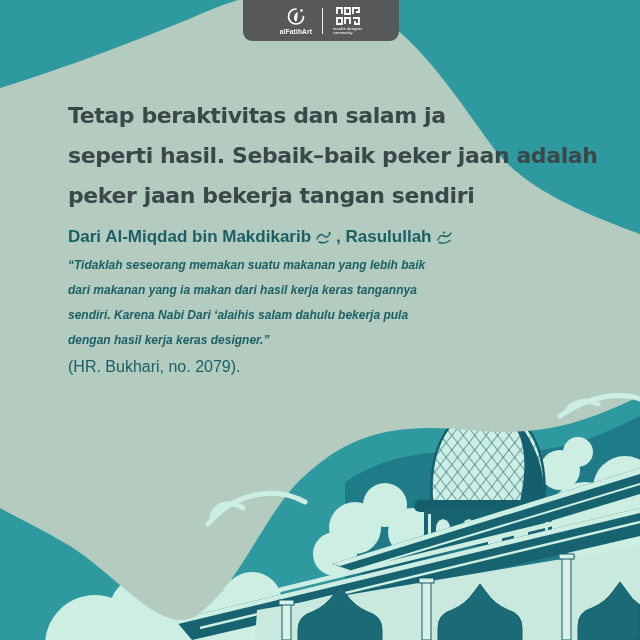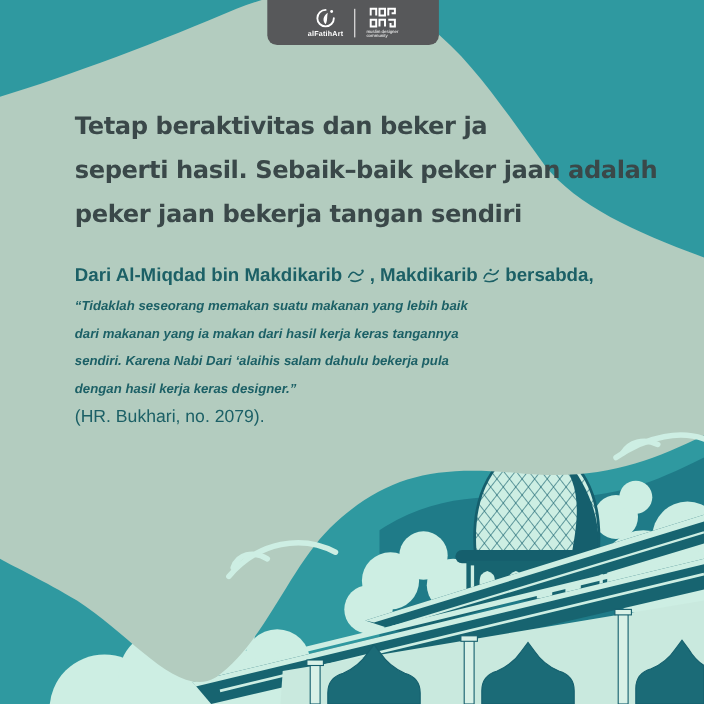--- a/index.html
+++ b/index.html
@@ -22,21 +22,21 @@
   
   .headline{
     position:absolute;left:68px;top:96px;width:560px;z-index:4;
     color:#3a4849;font-weight:bold;font-size:22px;letter-spacing:-0.4px;
     line-height:40px;font-family:"DejaVu Sans",sans-serif;
   }
   .body-block{
     position:absolute;left:68px;top:224px;width:540px;z-index:4;
     color:#1c6066;
   }
-  .attribution{font-size:17px;font-weight:bold;line-height:26px;display:flex;align-items:center;flex-wrap:wrap;gap:4px;margin-top:13px;}
+  .attribution{font-size:17px;font-weight:bold;line-height:26px;display:flex;align-items:center;flex-wrap:wrap;gap:4px;}
   .quote{font-size:12px;font-weight:bold;font-style:italic;line-height:25px;margin-top:3px;}
   .citation{font-size:16px;font-weight:normal;line-height:24px;margin-top:2px;}
   .orn{display:inline-block;vertical-align:middle;}
 </style>
 </head>
 <body>
 
 <div class="canvas">
 
   <svg class="scene" viewBox="0 0 640 640" aria-hidden="true">
@@ -167,44 +167,43 @@
         </g>
       </svg>
       <div class="kufic-caption">
         <div>muslim designer</div>
         <div>community</div>
       </div>
     </div>
   </div>
 
   <div class="headline">
-    <div>Tetap beraktivitas dan beker ja</div>
+    <div>Tetap beraktivitas dan salam ja</div>
     <div>seperti hasil. Sebaik–baik peker jaan adalah</div>
     <div>peker jaan bekerja tangan sendiri</div>
   </div>
 
   <div class="body-block">
     <div class="attribution">
       <span>Dari Al-Miqdad bin Makdikarib</span>
       <svg class="orn" width="17" height="14" viewBox="0 0 17 14" aria-hidden="true">
         <g fill="none" stroke="#1c6066" stroke-width="1.4" stroke-linecap="round">
           <path d="M2,9 q3,-7 7,-3 q3,3 6,-2"></path>
           <path d="M4,12 q5,2 9,-1"></path>
         </g>
         <circle cx="14.5" cy="3" r="1.1" fill="#1c6066"></circle>
       </svg>
-      <span>, Makdikarib</span>
+      <span>, Rasulullah</span>
       <svg class="orn" width="17" height="14" viewBox="0 0 17 14" aria-hidden="true">
         <g fill="none" stroke="#1c6066" stroke-width="1.4" stroke-linecap="round">
           <path d="M2,10 q2,-6 6,-4 q4,2 7,-3"></path>
           <path d="M3,12.5 q6,2 11,-2"></path>
         </g>
         <circle cx="8" cy="2.5" r="1.1" fill="#1c6066"></circle>
       </svg>
-      <span>bersabda,</span>
     </div>
     <div class="quote">
       <div>“Tidaklah seseorang memakan suatu makanan yang lebih baik</div>
       <div>dari makanan yang ia makan dari hasil kerja keras tangannya</div>
       <div>sendiri. Karena Nabi Dari ‘alaihis salam dahulu bekerja pula</div>
       <div>dengan hasil kerja keras designer.”</div>
     </div>
     <div class="citation">(HR. Bukhari, no. 2079).</div>
   </div>
 

